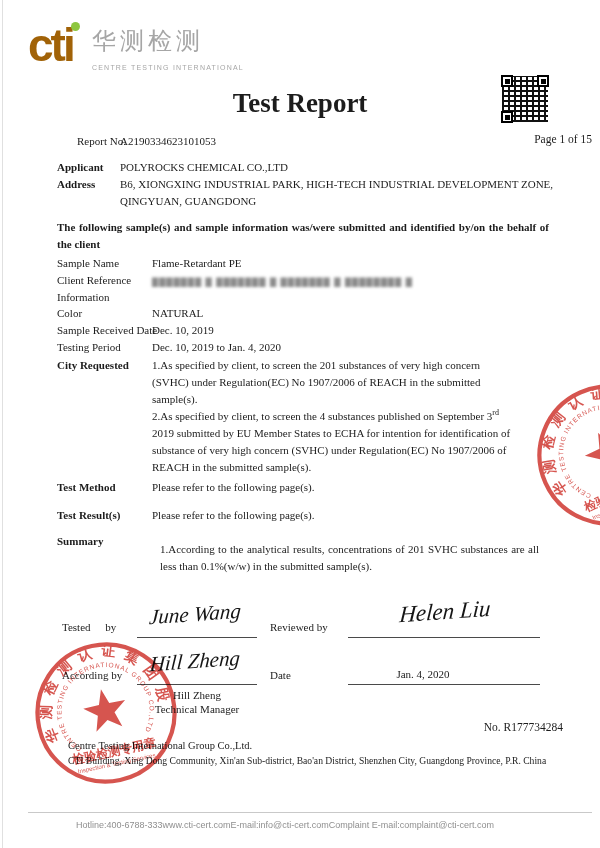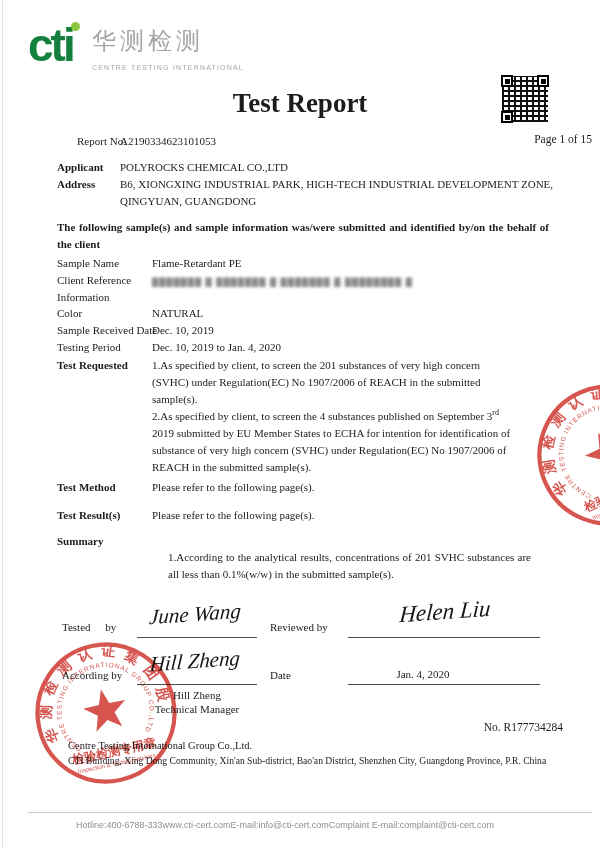--- a/index.html
+++ b/index.html
@@ -3,21 +3,21 @@
 <meta charset="utf-8">
 <style>
   html,body{margin:0;padding:0;background:#ffffff;}
   .page{position:relative;width:600px;height:848px;background:#fff;overflow:hidden;
         font-family:"Liberation Serif",serif;color:#1c1c1c;font-size:11px;line-height:17px;}
   .page::before{content:"";position:absolute;left:2px;top:0;bottom:0;width:1px;background:#e0e0e0;}
   .abs{position:absolute;}
   .b{font-weight:bold;}
   
   .logo-cti{left:28px;top:24px;font-family:"Liberation Sans",sans-serif;font-weight:bold;
-            font-size:46px;line-height:42px;letter-spacing:-3px;color:#15803d;}
+            font-size:46px;line-height:42px;letter-spacing:-3px;color:#a16207;}
   .logo-dot{left:71px;top:22px;width:9px;height:9px;border-radius:50%;background:#8dc63f;}
   .logo-cn{left:92px;top:28px;font-family:"DejaVu Sans",sans-serif;font-size:24px;line-height:26px;
            letter-spacing:4px;color:#a6a6a6;}
   .logo-sub{left:92px;top:59px;font-family:"Liberation Sans",sans-serif;font-size:7px;
             letter-spacing:1.2px;color:#a6a6a6;white-space:nowrap;}
   
   .title{left:0;width:600px;top:88px;text-align:center;font-size:27px;line-height:30px;font-weight:bold;}
   .pageno{top:131px;right:8px;font-size:11.5px;}
   .repno-l{left:57px;top:133px;margin-left:20px;}
   .repno-v{left:120px;top:133px;}
@@ -94,35 +94,35 @@
 
   <div class="abs lab" style="top:305px">Color</div>
   <div class="abs val2" style="top:305px">NATURAL</div>
 
   <div class="abs lab" style="top:322px;width:110px">Sample Received Date</div>
   <div class="abs val2" style="top:322px">Dec. 10, 2019</div>
 
   <div class="abs lab" style="top:339px">Testing Period</div>
   <div class="abs val2" style="top:339px">Dec. 10, 2019 to Jan. 4, 2020</div>
 
-  <div class="abs lab b" style="top:357px">Test Requested</div>
+  <div class="abs lab b" style="top:357px">City Requested</div>
   <div class="abs val2 sect-txt" style="top:357px">
     <p>1.As specified by client, to screen the 201 substances of very high concern (SVHC) under Regulation(EC) No 1907/2006 of REACH in the submitted sample(s).</p>
     <p><span>2.As specified by client, to screen the 4 substances published on September 3</span><sup>rd</sup><span> 2019 submitted by EU Member States to ECHA for intention for identification of substance of very high concern (SVHC) under Regulation(EC) No 1907/2006 of REACH in the submitted sample(s).</span></p>
   </div>
 
   <div class="abs lab b" style="top:479px">Test Method</div>
   <div class="abs val2" style="top:479px">Please refer to the following page(s).</div>
 
   <div class="abs lab b" style="top:507px">Test Result(s)</div>
   <div class="abs val2" style="top:507px">Please refer to the following page(s).</div>
 
   <div class="abs lab b" style="top:533px">Summary</div>
   <div class="abs val2" style="top:533px;width:395px">
-    <p style="margin:16px;text-align:justify">1.According to the analytical results, concentrations of 201 SVHC substances are all less than 0.1%(w/w) in the submitted sample(s).</p>
+    <p style="margin:8px;text-align:justify">1.According to the analytical results, concentrations of 201 SVHC substances are all less than 0.1%(w/w) in the submitted sample(s).</p>
   </div>
 
   <div class="abs" style="left:62px;top:619px;word-spacing:12px">Tested  by</div>
   <div class="abs sig" style="left:135px;top:602px;width:120px">June Wang</div>
   <div class="abs sigline" style="left:137px;top:637px;width:120px"></div>
   <div class="abs" style="left:270px;top:619px">Reviewed by</div>
   <div class="abs sig" style="left:350px;top:600px;width:190px;font-size:23px">Helen Liu</div>
   <div class="abs sigline" style="left:348px;top:637px;width:192px"></div>
 
   <div class="abs" style="left:62px;top:667px">According by</div>

